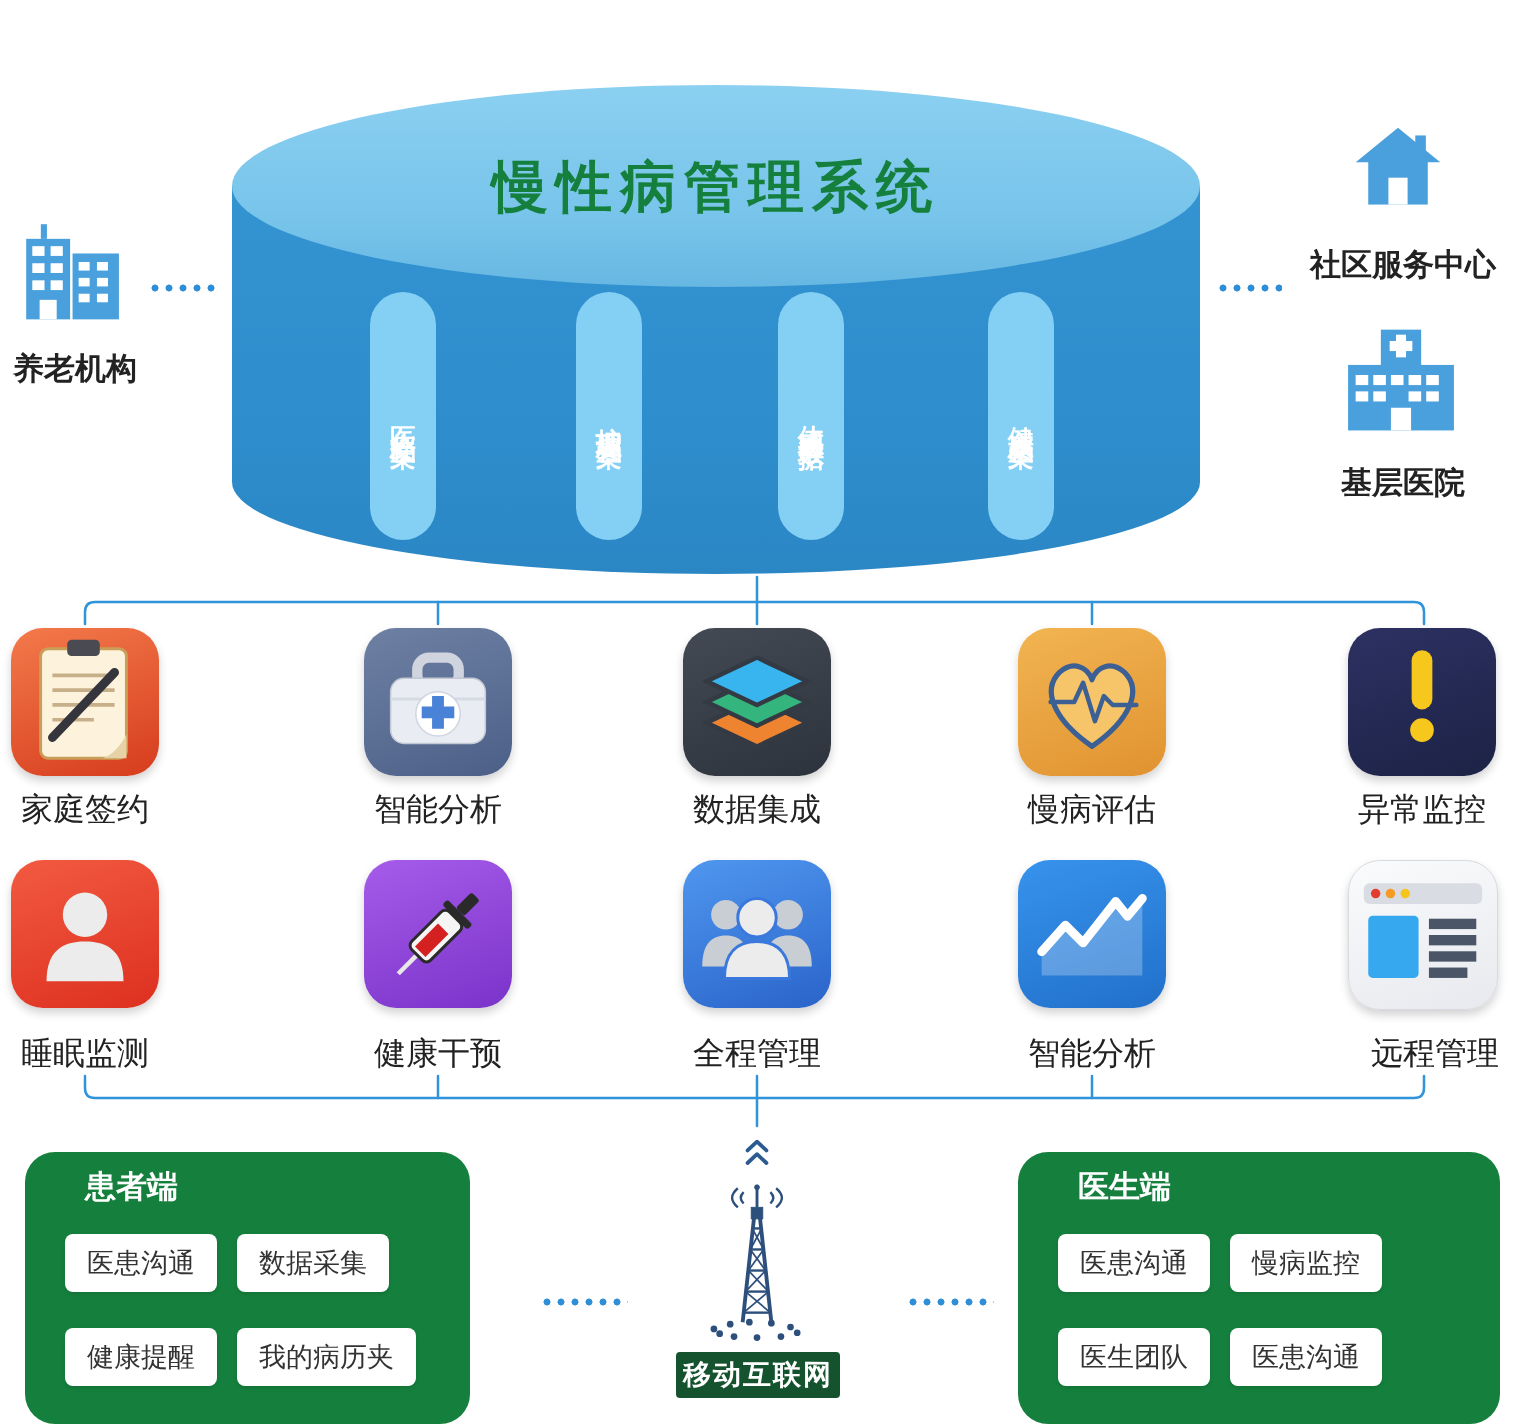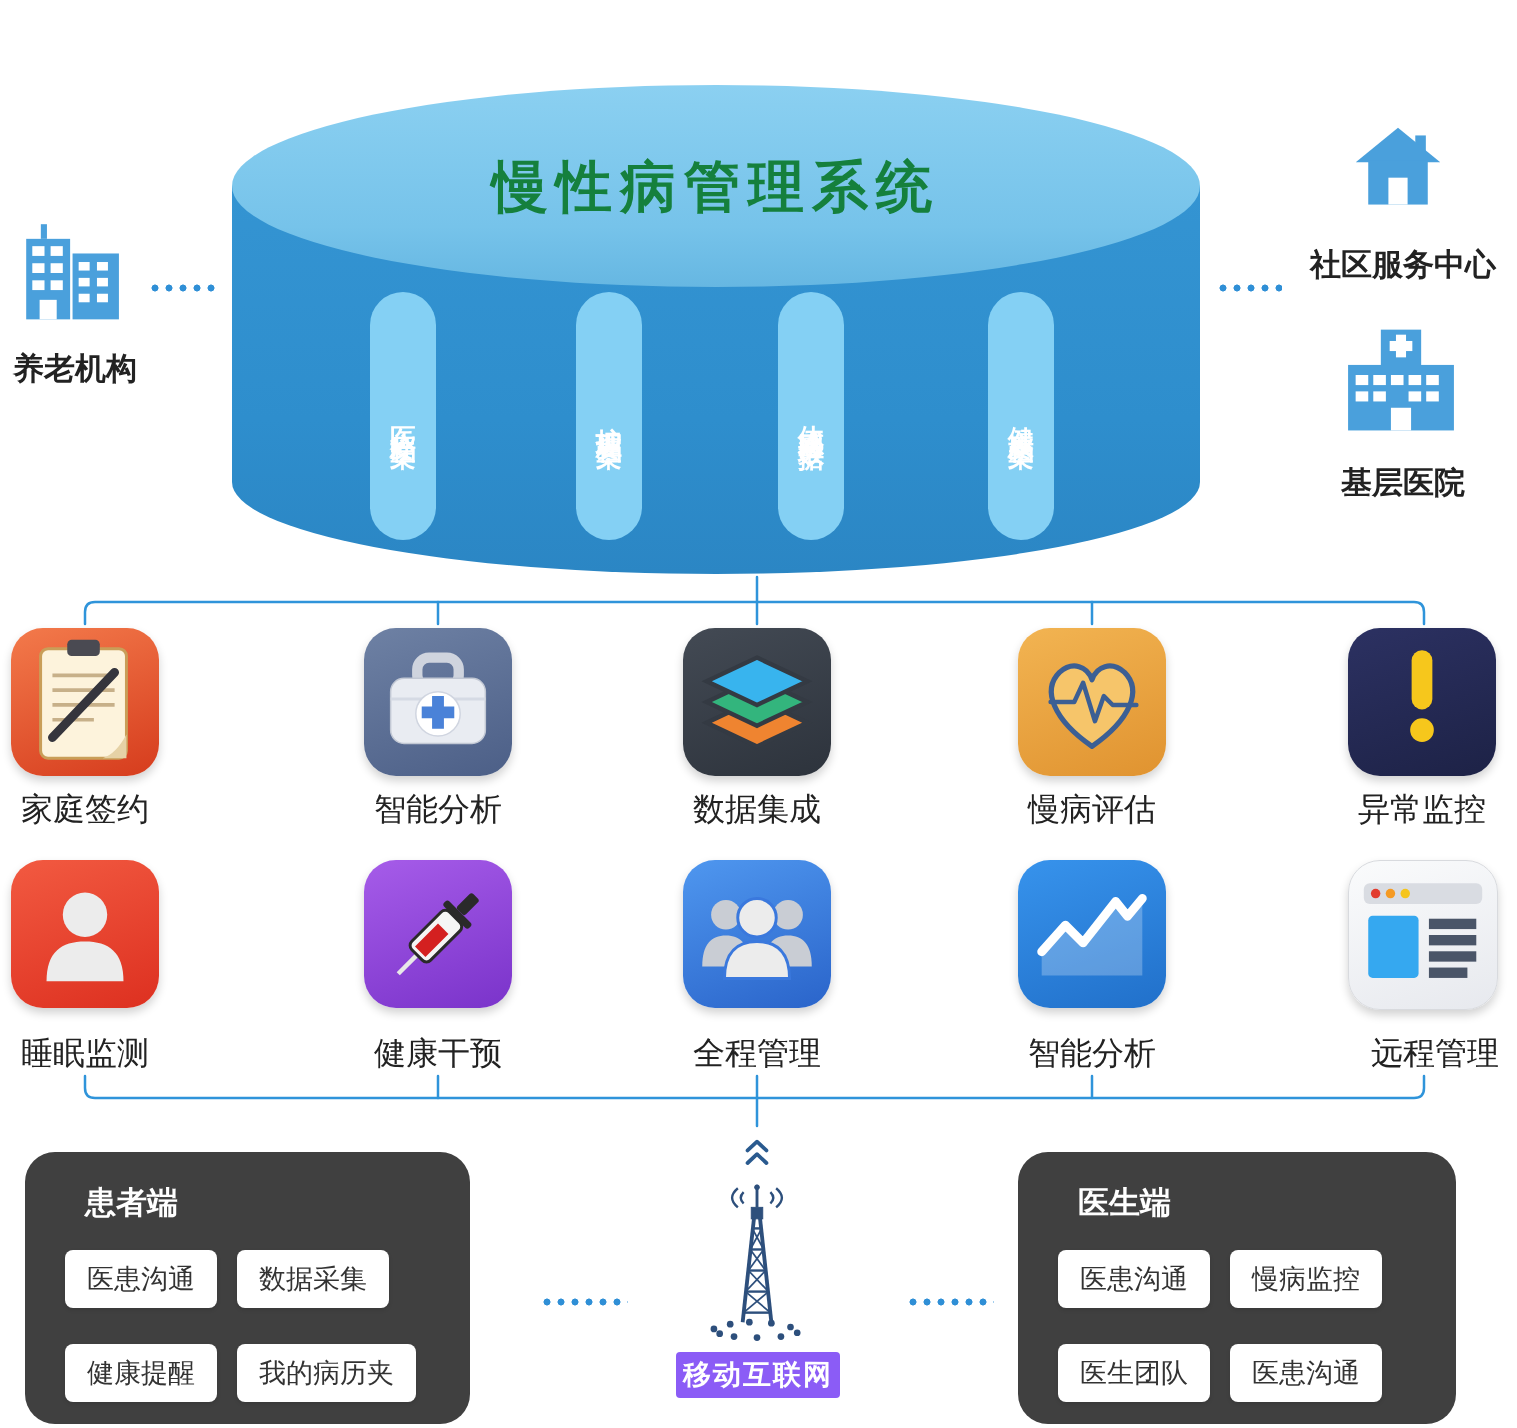--- a/index.html
+++ b/index.html
@@ -35,28 +35,28 @@
   .t-heart{background:linear-gradient(160deg,#f2b452,#e09330);}
   .t-excl{background:linear-gradient(160deg,#2c3162,#1d2246);}
   .t-person{background:linear-gradient(160deg,#f25a41,#dd3020);}
   .t-syringe{background:linear-gradient(160deg,#a65ce9,#7a33ca);}
   .t-people{background:linear-gradient(160deg,#4f97ef,#2a64ca);}
   .t-chart{background:linear-gradient(160deg,#3793ec,#2170ca);}
   .t-browser{background:linear-gradient(160deg,#fafbfc,#e7e9ee);border:1px solid #d8dade;}
   .mod-label{position:absolute;width:300px;text-align:center;color:#222;font-size:32px;font-weight:500;}
 
   
-  .panel{position:absolute;top:1152px;height:272px;border-radius:30px;background:#404040;
-    box-sizing:border-box;padding:26px 40px;}
+  .panel{position:absolute;top:1152px;height:272px;border-radius:30px;background:#15803d;
+    box-sizing:border-box;padding:10px 40px;}
   .panel-title{color:#ffffff;font-size:31px;font-weight:bold;margin:4px 0 26px 20px;}
   .btn-row{display:flex;gap:20px;margin-bottom:36px;}
   .pbtn{background:#ffffff;border-radius:8px;padding:11px 22px;font-size:27px;color:#333;
     white-space:nowrap;box-shadow:0 2px 4px rgba(0,0,0,0.12);}
 
-  .net-label{position:absolute;left:676px;top:1352px;width:164px;height:46px;background:#8b5cf6;
+  .net-label{position:absolute;left:676px;top:1352px;width:164px;height:46px;background:#14532d;
     border-radius:4px;color:#ffffff;font-size:28px;font-weight:bold;display:flex;
     align-items:center;justify-content:center;letter-spacing:2px;}
 
   .abs{position:absolute;}
   svg{overflow:visible;}
 </style>
 </head>
 <body>
 
 <div id="stage">
@@ -259,21 +259,21 @@
     <div class="btn-row">
       <div class="pbtn">医患沟通</div>
       <div class="pbtn">数据采集</div>
     </div>
     <div class="btn-row">
       <div class="pbtn">健康提醒</div>
       <div class="pbtn">我的病历夹</div>
     </div>
   </div>
 
-  <div class="panel" style="left:1018px;width:438px;">
+  <div class="panel" style="left:1018px;width:482px;">
     <div class="panel-title">医生端</div>
     <div class="btn-row">
       <div class="pbtn">医患沟通</div>
       <div class="pbtn">慢病监控</div>
     </div>
     <div class="btn-row">
       <div class="pbtn">医生团队</div>
       <div class="pbtn">医患沟通</div>
     </div>
   </div>

